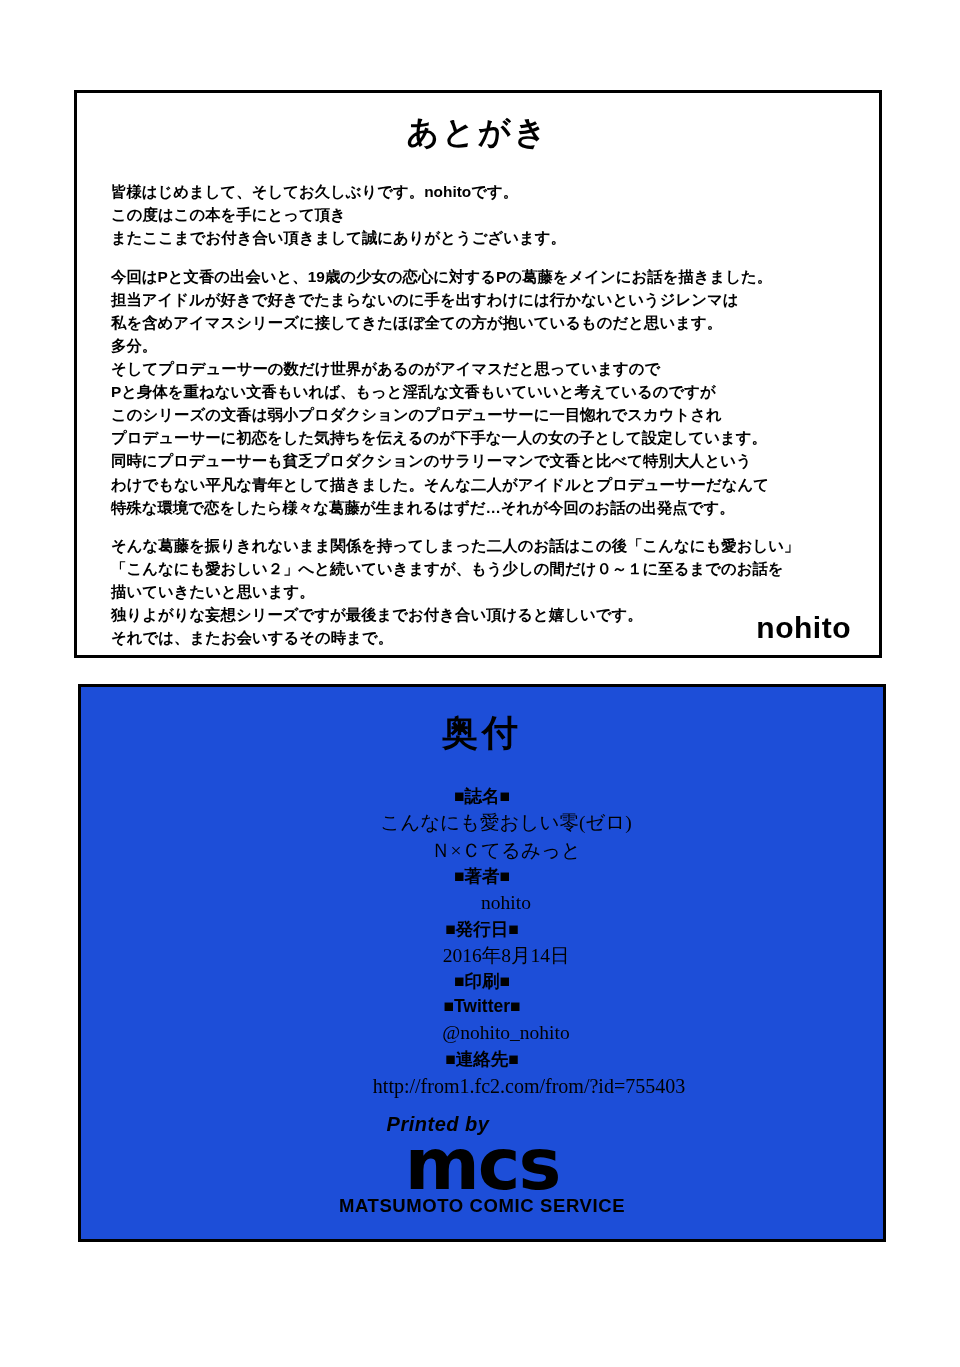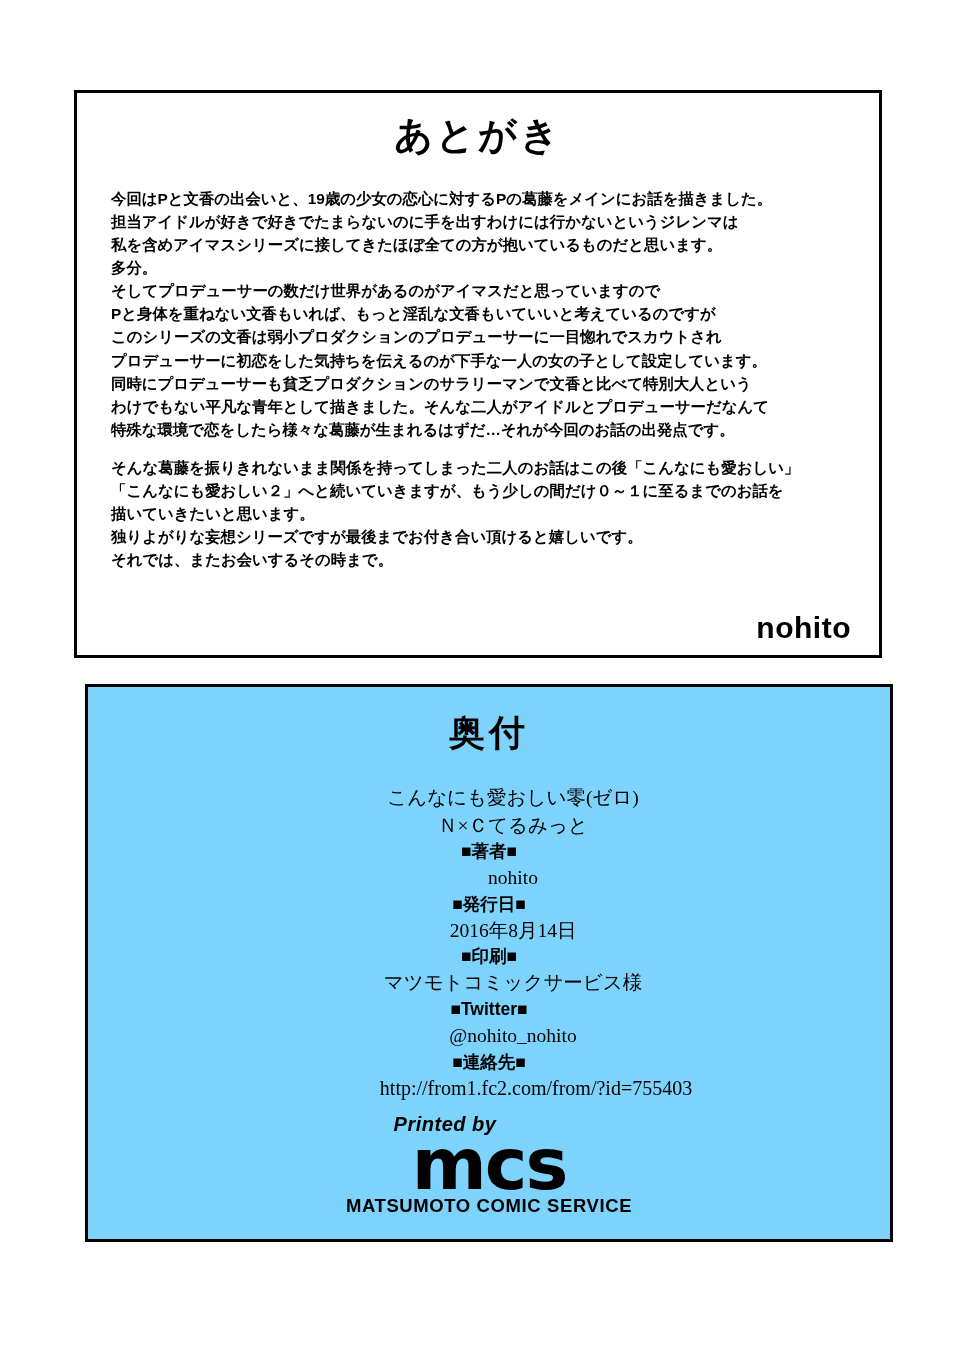--- a/index.html
+++ b/index.html
@@ -28,21 +28,21 @@
     left: 74px;
     top: 90px;
     width: 808px;
     height: 568px;
     border: 3px solid #000;
     box-sizing: border-box;
     background: #fff;
   }
   .afterword-title {
     text-align: center;
-    font-size: 38px;
+    font-size: 32px;
     font-weight: bold;
     letter-spacing: 3px;
     margin-top: 22px;
     line-height: 1.1;
   }
   .afterword-body {
     margin: 30px 34px 0 34px;
     font-size: 15.4px;
     line-height: 1.50;
     font-weight: 600;
@@ -58,27 +58,27 @@
     right: 28px;
     bottom: 10px;
     font-size: 30px;
     font-weight: bold;
     letter-spacing: 0.5px;
   }
 
   
   .panel-colophon {
     position: absolute;
-    left: 85px;
+    left: 78px;
     top: 684px;
     width: 808px;
     height: 558px;
     border: 3px solid #000;
     box-sizing: border-box;
-    background: #7dd3fc;
+    background: #1d4ed8;
   }
   .colophon-title {
     text-align: center;
     font-size: 36px;
     font-weight: bold;
     letter-spacing: 4px;
     margin-top: 22px;
   }
   .colophon-list {
     margin-top: 26px;
@@ -135,20 +135,23 @@
   }
 </style>
 </head>
 <body>
 
 <div class="page">
 
   <section class="panel-afterword">
     <h1 class="afterword-title">あとがき</h1>
     <div class="afterword-body">
+      <p>皆様はじめまして、そしてお久しぶりです。nohitoです。
+この度はこの本を手にとって頂き
+またここまでお付き合い頂きまして誠にありがとうございます。</p>
       <p>今回はPと文香の出会いと、19歳の少女の恋心に対するPの葛藤をメインにお話を描きました。
 担当アイドルが好きで好きでたまらないのに手を出すわけには行かないというジレンマは
 私を含めアイマスシリーズに接してきたほぼ全ての方が抱いているものだと思います。
 多分。
 そしてプロデューサーの数だけ世界があるのがアイマスだと思っていますので
 Pと身体を重ねない文香もいれば、もっと淫乱な文香もいていいと考えているのですが
 このシリーズの文香は弱小プロダクションのプロデューサーに一目惚れでスカウトされ
 プロデューサーに初恋をした気持ちを伝えるのが下手な一人の女の子として設定しています。
 同時にプロデューサーも貧乏プロダクションのサラリーマンで文香と比べて特別大人という
 わけでもない平凡な青年として描きました。そんな二人がアイドルとプロデューサーだなんて
@@ -159,32 +162,32 @@
 独りよがりな妄想シリーズですが最後までお付き合い頂けると嬉しいです。
 それでは、またお会いするその時まで。</p>
     </div>
     <div class="afterword-sign">nohito</div>
   </section>
 
   <section class="panel-colophon">
     <h1 class="colophon-title">奥付</h1>
 
     <div class="colophon-list">
+      <div class="ckey">■誌名■</div>
       <div class="cval">こんなにも愛おしい零(ゼロ)</div>
 
       <div class="cval">Ｎ×Ｃてるみっと</div>
 
       <div class="ckey">■著者■</div>
       <div class="cval">nohito</div>
 
       <div class="ckey">■発行日■</div>
       <div class="cval">2016年8月14日</div>
 
       <div class="ckey">■印刷■</div>
-      <div class="cval">マツモトコミックサービス様</div>
 
       <div class="ckey">■Twitter■</div>
       <div class="cval">@nohito_nohito</div>
 
       <div class="ckey">■連絡先■</div>
       <div class="cval url">http://from1.fc2.com/from/?id=755403</div>
     </div>
 
     <div class="mcs-block">
       <div class="mcs-printed">Printed by</div>

